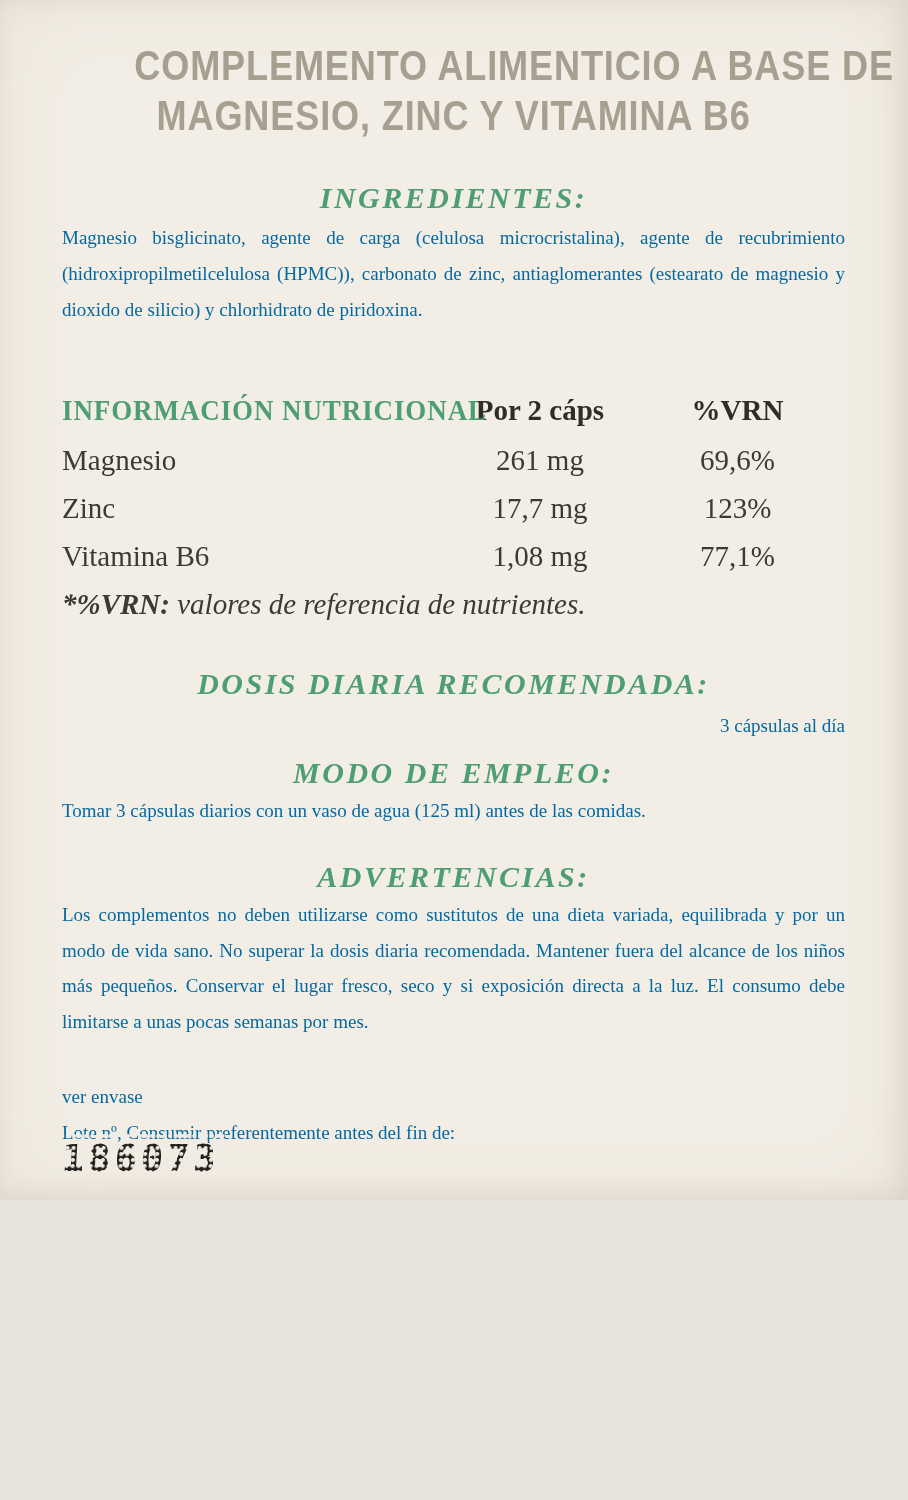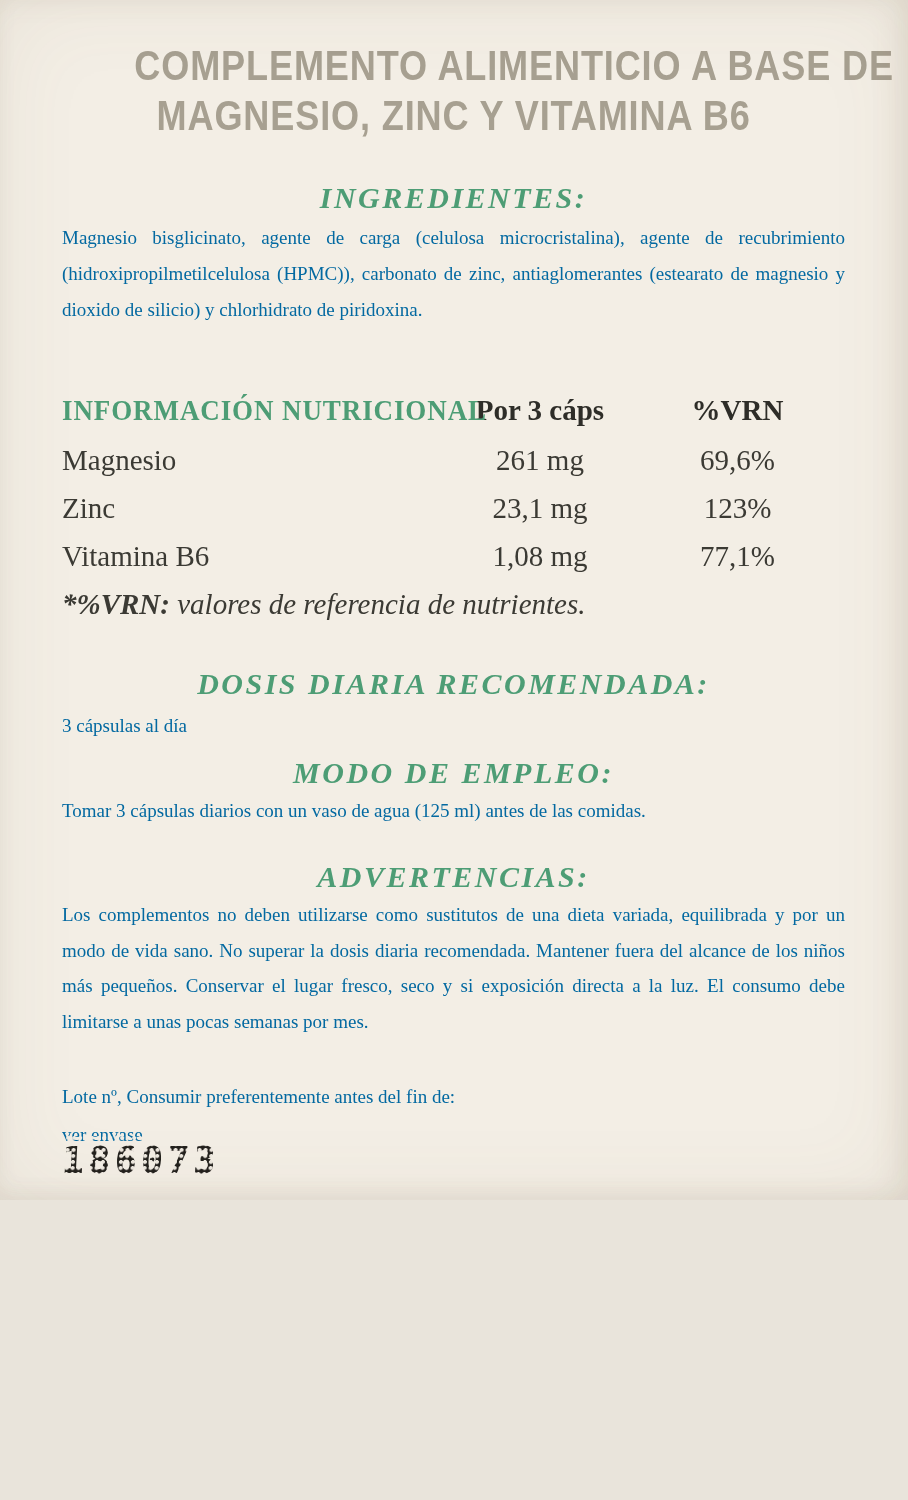--- a/index.html
+++ b/index.html
@@ -57,21 +57,21 @@
   .nhead { margin-bottom: 14px; }
   .nut-heading { display: inline-block; transform: scaleX(.9); transform-origin: left center;
     white-space: nowrap; font-size: 30px; letter-spacing: 1px; }
   .c { text-align: center; }
   .bold { font-weight: 700; color: #2e2d28; }
 
   .vrn-note { font-size: 29px; line-height: 36px; font-style: italic; }
   .vrn-note b { font-weight: 700; }
 
   .dosage-head { margin-top: 44px; }
-  .dosage-text { margin-top: 6px; }
+  .dosage-text { margin-top: 6px; text-align: right; }
 
   .usage-head { margin-top: 11px; }
   .usage-text { margin-top: 2px; }
 
   .warn-head { margin-top: 30px; }
   .warn-text { margin-top: 2px; line-height: 35.5px; }
 
   .lot { margin-top: 40px; }
   .lot-line2 { margin-top: 2px; }
   .stamp {
@@ -107,31 +107,31 @@
   </header>
 
   <section>
     <h2 class="green sec-head ingredients-head">INGREDIENTES:</h2>
     <p class="body just ingredients-text">Magnesio bisglicinato, agente de carga (celulosa microcristalina), agente de recubrimiento (hidroxipropilmetilcelulosa (HPMC)), carbonato de zinc, antiaglomerantes (estearato de magnesio y dioxido de silicio) y chlorhidrato de piridoxina.</p>
   </section>
 
   <section class="nutrition">
     <div class="nrow nhead">
       <span class="green nut-heading">INFORMACIÓN NUTRICIONAL</span>
-      <span class="bold c">Por 3 cáps</span>
+      <span class="bold c">Por 2 cáps</span>
       <span class="bold c">%VRN</span>
     </div>
     <div class="nrow">
       <span>Magnesio</span>
       <span class="c">261 mg</span>
       <span class="c">69,6%</span>
     </div>
     <div class="nrow">
       <span>Zinc</span>
-      <span class="c">23,1 mg</span>
+      <span class="c">17,7 mg</span>
       <span class="c">123%</span>
     </div>
     <div class="nrow">
       <span>Vitamina B6</span>
       <span class="c">1,08 mg</span>
       <span class="c">77,1%</span>
     </div>
     <p class="vrn-note"><b><span>*%VRN:</span></b> <span>valores de referencia de nutrientes.</span></p>
   </section>
 
@@ -144,22 +144,22 @@
     <h2 class="green sec-head usage-head">MODO DE EMPLEO:</h2>
     <p class="body just usage-text">Tomar 3 cápsulas diarios con un vaso de agua (125 ml) antes de las comidas.</p>
   </section>
 
   <section>
     <h2 class="green sec-head warn-head">ADVERTENCIAS:</h2>
     <p class="body just warn-text">Los complementos no deben utilizarse como sustitutos de una dieta variada, equilibrada y por un modo de vida sano. No superar la dosis diaria recomendada. Mantener fuera del alcance de los niños más pequeños. Conservar el lugar fresco, seco y si exposición directa a la luz. El consumo debe limitarse a unas pocas semanas por mes.</p>
   </section>
 
   <section class="lot">
+    <p class="body lot-line2">ver envase</p>
     <p class="body">Lote nº, Consumir preferentemente antes del fin de:</p>
-    <p class="body lot-line2">ver envase</p>
     <div class="stamp">186073</div>
   </section>
 
   <section class="pack">
     <p>60 cápsulas de 480 mg</p>
   </section>
 
 </div>
 
 </body></html>

